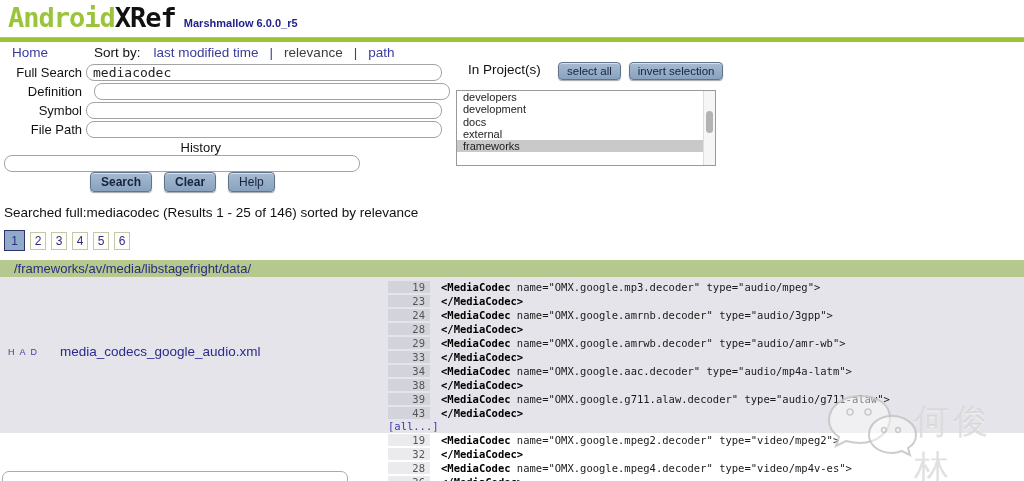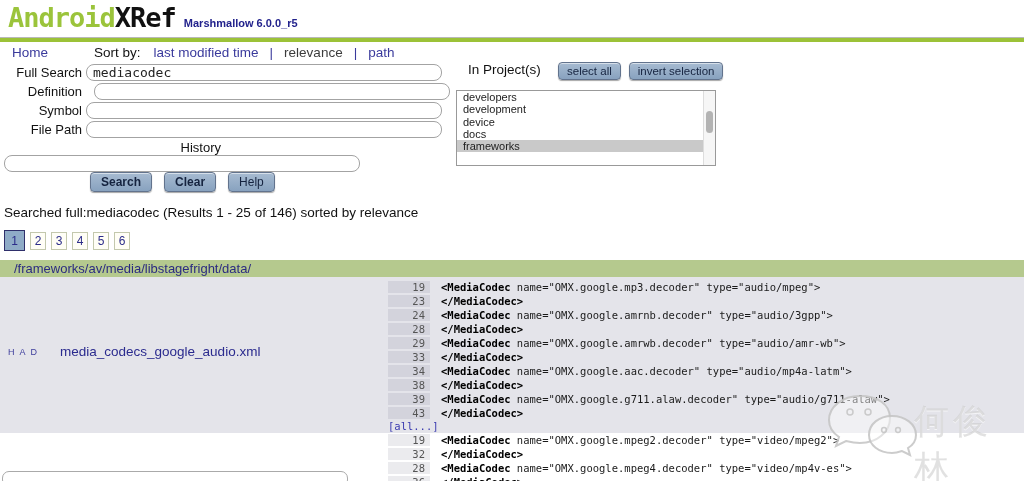--- a/index.html
+++ b/index.html
@@ -127,22 +127,22 @@
     </div>
 
   <div class="projlabel">In Project(s)</div>
   <div class="projbtns">
     <span class="btn">select all</span>
     <span class="btn">invert selection</span>
   </div>
   <div class="projlist" id="proj-list">
     <div class="projitem">developers</div>
       <div class="projitem">development</div>
-      <div class="projitem">device</div>
       <div class="projitem">docs</div>
+      <div class="projitem">external</div>
       <div class="projitem selected">frameworks</div>
       <div class="projscroll">
       <div class="projthumb"></div>
     </div>
   </div>
 
   <div class="summary">Searched full:mediacodec (Results 1 - 25 of 146) sorted by relevance</div>
   <div class="pager" id="pager">
       <span class="page active">1</span>
       <span class="page">2</span>

